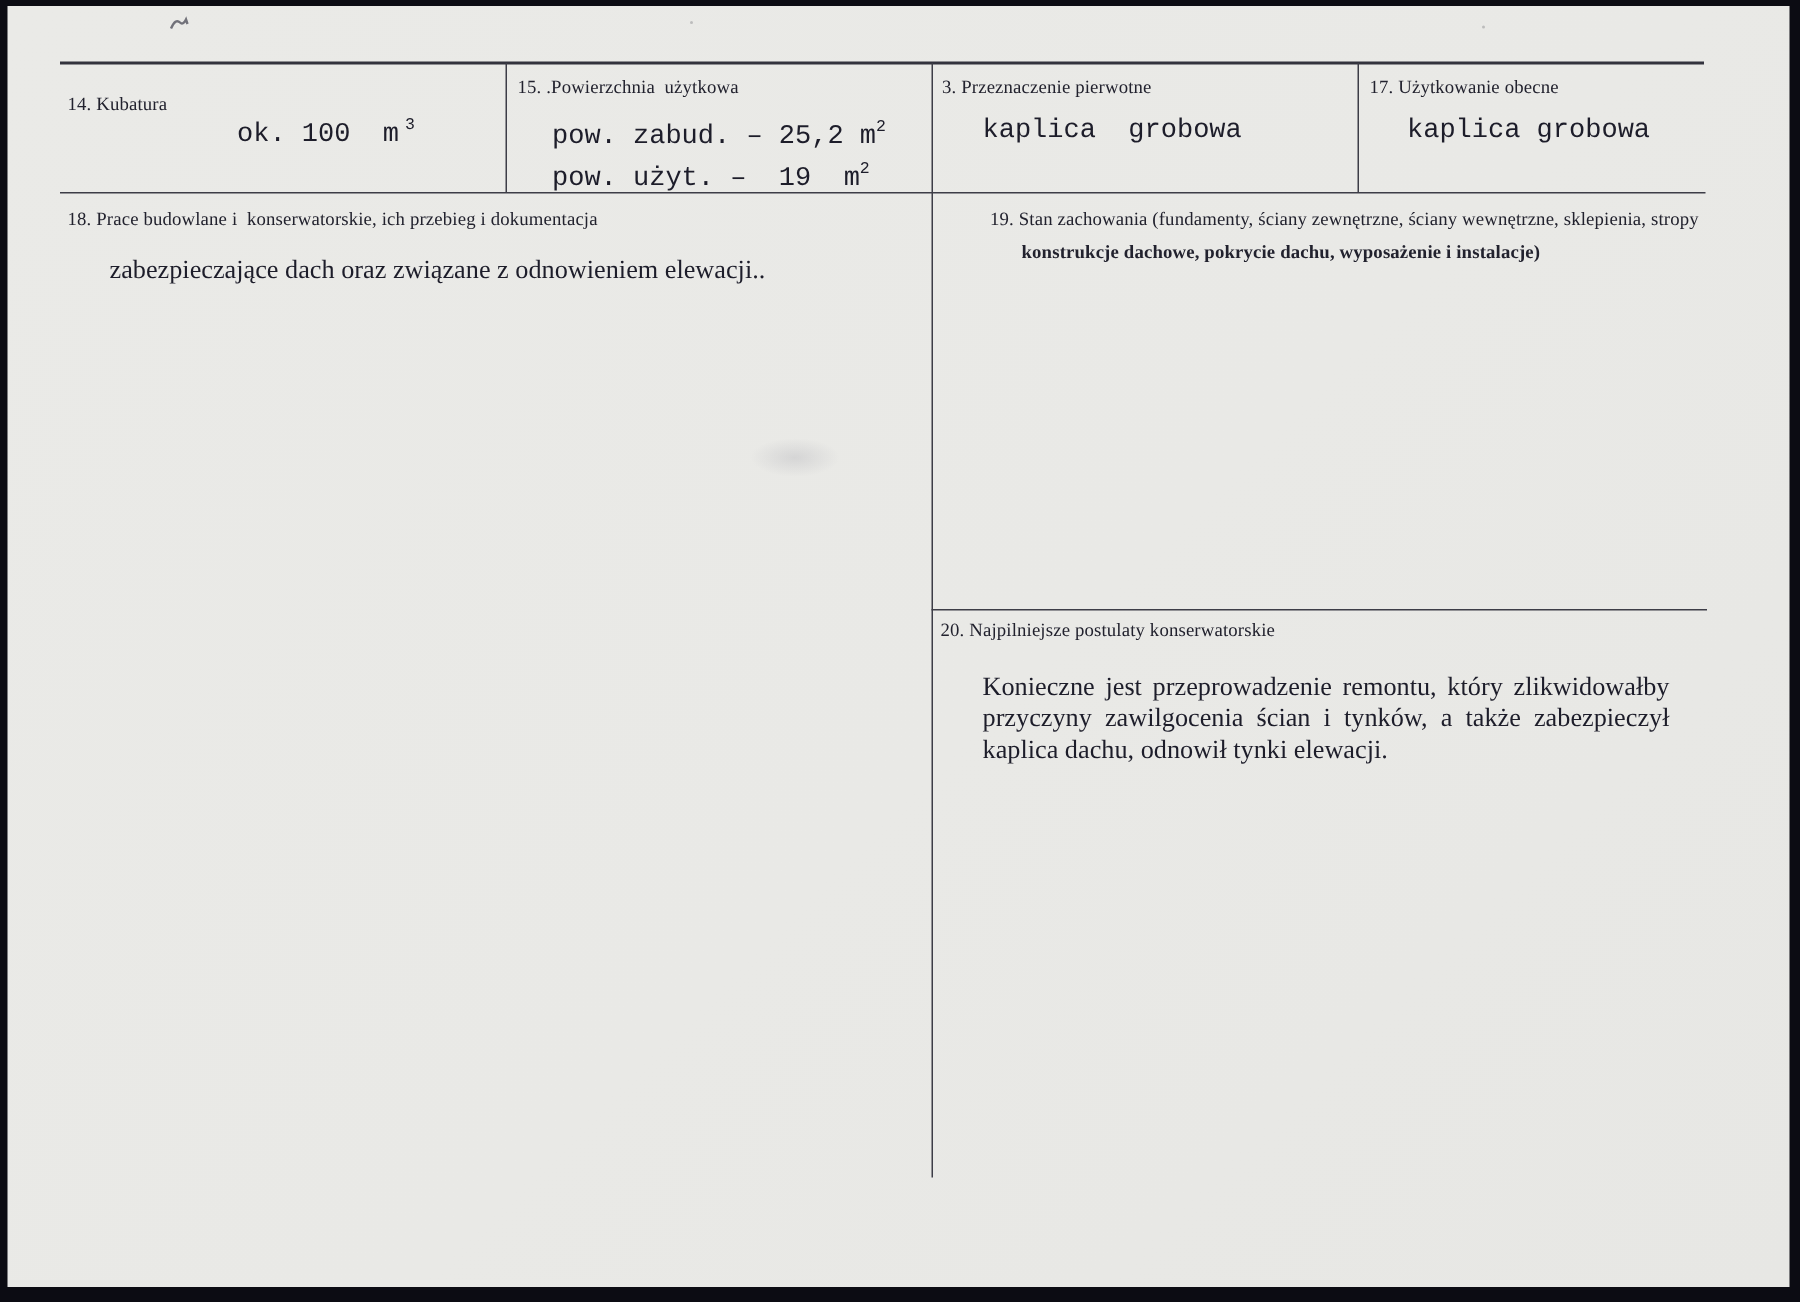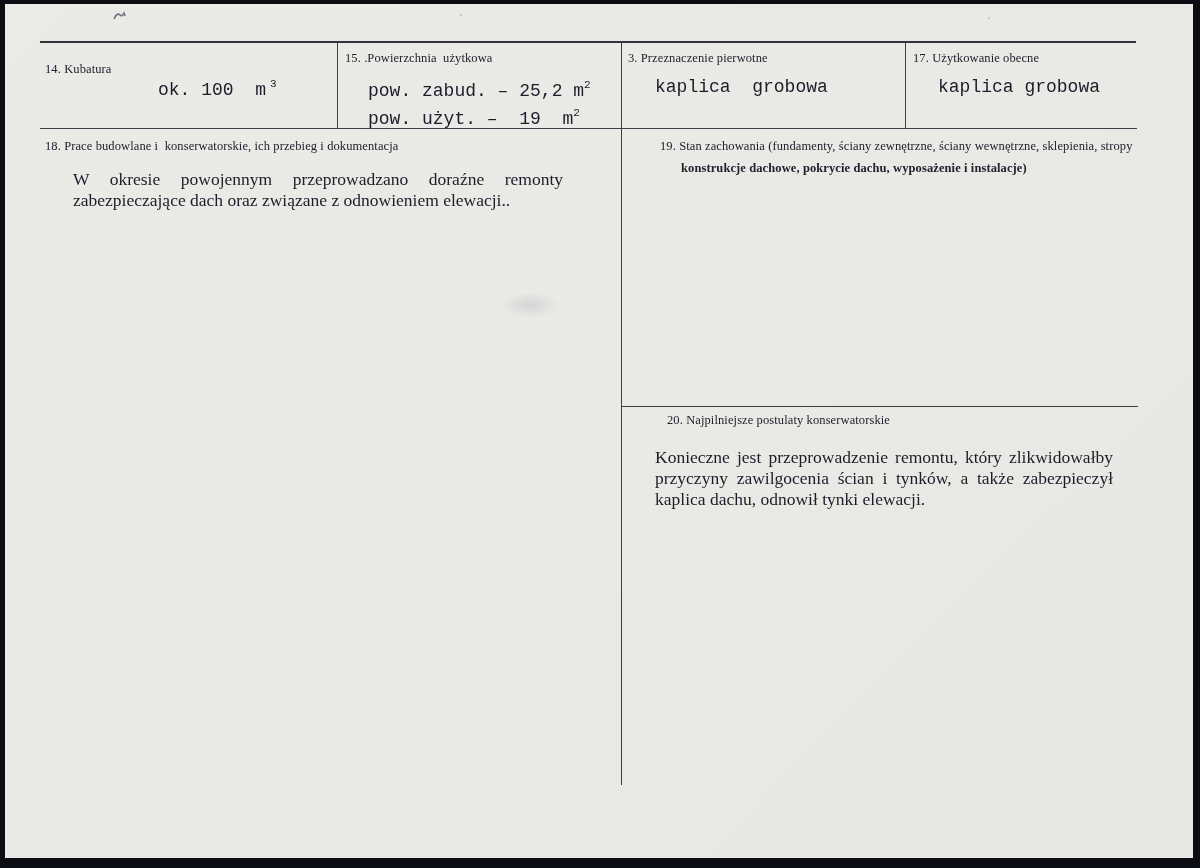--- a/index.html
+++ b/index.html
@@ -65,28 +65,27 @@
     <div class="abs val" style="left:363px;top:104px;"><span>pow. użyt. –  19  m</span><sup>2</sup></div>
 
     <div class="abs lbl" style="left:623px;top:47px;">3. Przeznaczenie pierwotne</div>
     <div class="abs val" style="left:650px;top:73px;">kaplica  grobowa</div>
 
     <div class="abs lbl" style="left:908px;top:47px;">17. Użytkowanie obecne</div>
     <div class="abs val" style="left:933px;top:73px;">kaplica grobowa</div>
 
     <div class="abs lbl" style="left:40px;top:135px;">18. Prace budowlane i  konserwatorskie, ich przebieg i dokumentacja</div>
     <div class="abs jpara" style="left:68px;top:165px;width:490px;">
-        <div class="jline">W okresie powojennym przeprowadzano doraźne remonty</div>
         <div class="jline">zabezpieczające dach oraz związane z odnowieniem elewacji..</div>
       </div>
 
     <div class="abs lbl" style="left:622px;top:135px;margin-left:33px;">19. Stan zachowania (fundamenty, ściany zewnętrzne, ściany wewnętrzne, sklepienia, stropy</div>
     <div class="abs lbl" style="left:676px;top:157px;font-weight:bold;">konstrukcje dachowe, pokrycie dachu, wyposażenie i instalacje)</div>
 
-    <div class="abs lbl" style="left:622px;top:409px;margin-left:40px;">20. Najpilniejsze postulaty konserwatorskie</div>
+    <div class="abs lbl" style="left:622px;top:409px;">20. Najpilniejsze postulaty konserwatorskie</div>
     <div class="abs jpara" style="left:650px;top:443px;width:458px;">
         <div class="jline">Konieczne jest przeprowadzenie remontu, który zlikwidowałby</div>
         <div class="jline">przyczyny zawilgocenia ścian i tynków, a także zabezpieczył</div>
         <div class="jline">kaplica dachu, odnowił tynki elewacji.</div>
       </div>
 
   </div>
 </div>
 
 </body></html>

